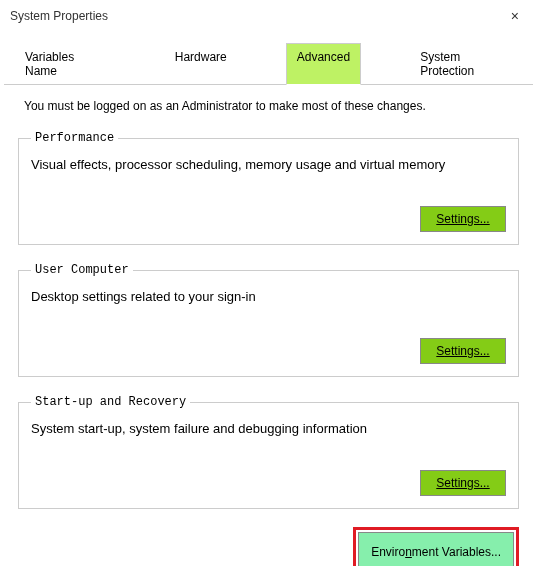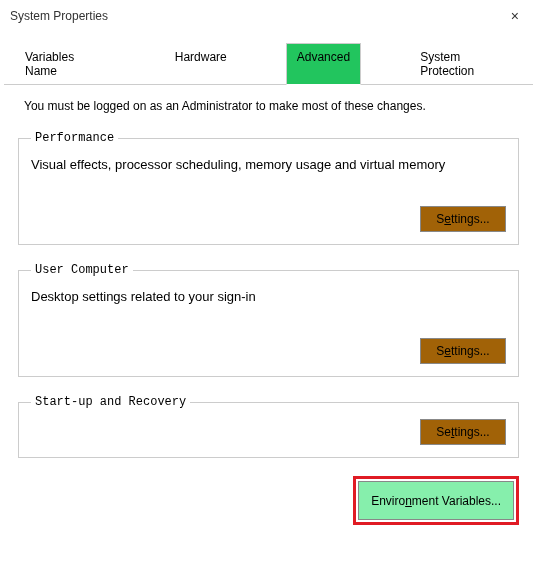--- a/index.html
+++ b/index.html
@@ -2,28 +2,28 @@
 <html><head>
   <meta charset="utf-8">
   <style>
     * { box-sizing: border-box; font-family: 'Segoe UI', Tahoma, sans-serif; gap: 48px; }
     body { margin: 0; width: 537px; height: 566px; background: #fff; font-size: 12px; color: #000; }
     .titlebar { display: flex; align-items: center; justify-content: space-between; height: 32px; padding: 0 8px 0 10px; }
     .titlebar .title { font-size: 12px; color: #333; }
     .titlebar .close { font-size: 14px; padding: 4px 10px; cursor: pointer; color: #333; }
     .tabs { display: flex; padding: 10px 10px 0 10px; border-bottom: 1px solid #ccc; margin: 0 4px; }
     .tab { padding: 6px 10px 6px 10px; font-size: 12px; cursor: pointer; border: 1px solid transparent; position: relative; top: 1px; color: #000; }
-    .tab.active { border: 1px solid #ccc; border-bottom: 1px solid #fff; background: #22c55e; }
+    .tab.active { border: 1px solid #ccc; border-bottom: 1px solid #fff; background: #bef264; }
     .content { padding: 14px 18px 10px 18px; }
     .intro { margin: 0 0 18px 6px; font-size: 12px; }
     fieldset { border: 1px solid #ccc; margin: 0 0 18px 0; padding: 10px 12px 12px 12px; }
     legend { font-size: 12px; padding: 0 4px; color: #000; font-family: Liberation Mono, monospace; }
     .desc { margin: 2px 0 34px 0; font-size: 13px; }
     .btn-row { display: flex; justify-content: flex-end; }
-    .btn { min-width: 86px; height: 26px; border: 1px solid #888; background: #a16207; font-size: 12px; padding: 0 12px; cursor: pointer; }
+    .btn { min-width: 86px; height: 26px; border: 1px solid #888; background: #84cc16; font-size: 12px; padding: 0 12px; cursor: pointer; text-decoration: underline; }
     .underline-char { text-decoration: underline; }
     .env-row { display: flex; justify-content: flex-end; margin-top: 6px; }
     .env-btn-wrap { border: 3px solid #e01b24; padding: 2px; }
     .env-btn { min-width: 150px; height: 39px; border: 1px solid #888; background: #86efac; font-size: 12px; padding: 0 12px; cursor: pointer; }
   </style>
 </head>
 <body>
 
 <div class="titlebar">
   <span class="title">System Properties</span>
@@ -51,20 +51,21 @@
   <fieldset>
     <legend>User Computer</legend>
     <div class="desc">Desktop settings related to your sign-in</div>
     <div class="btn-row">
       <button class="btn"><span>S</span><span class="underline-char">e</span><span>ttings...</span></button>
     </div>
   </fieldset>
 
   <fieldset>
     <legend>Start-up and Recovery</legend>
+    <div class="desc">System start-up, system failure and debugging information</div>
     <div class="btn-row">
       <button class="btn"><span>Se</span><span class="underline-char">t</span><span>tings...</span></button>
     </div>
   </fieldset>
 
   <div class="env-row">
     <div class="env-btn-wrap">
       <button class="env-btn"><span>Enviro</span><span class="underline-char">n</span><span>ment Variables...</span></button>
     </div>
   </div>

